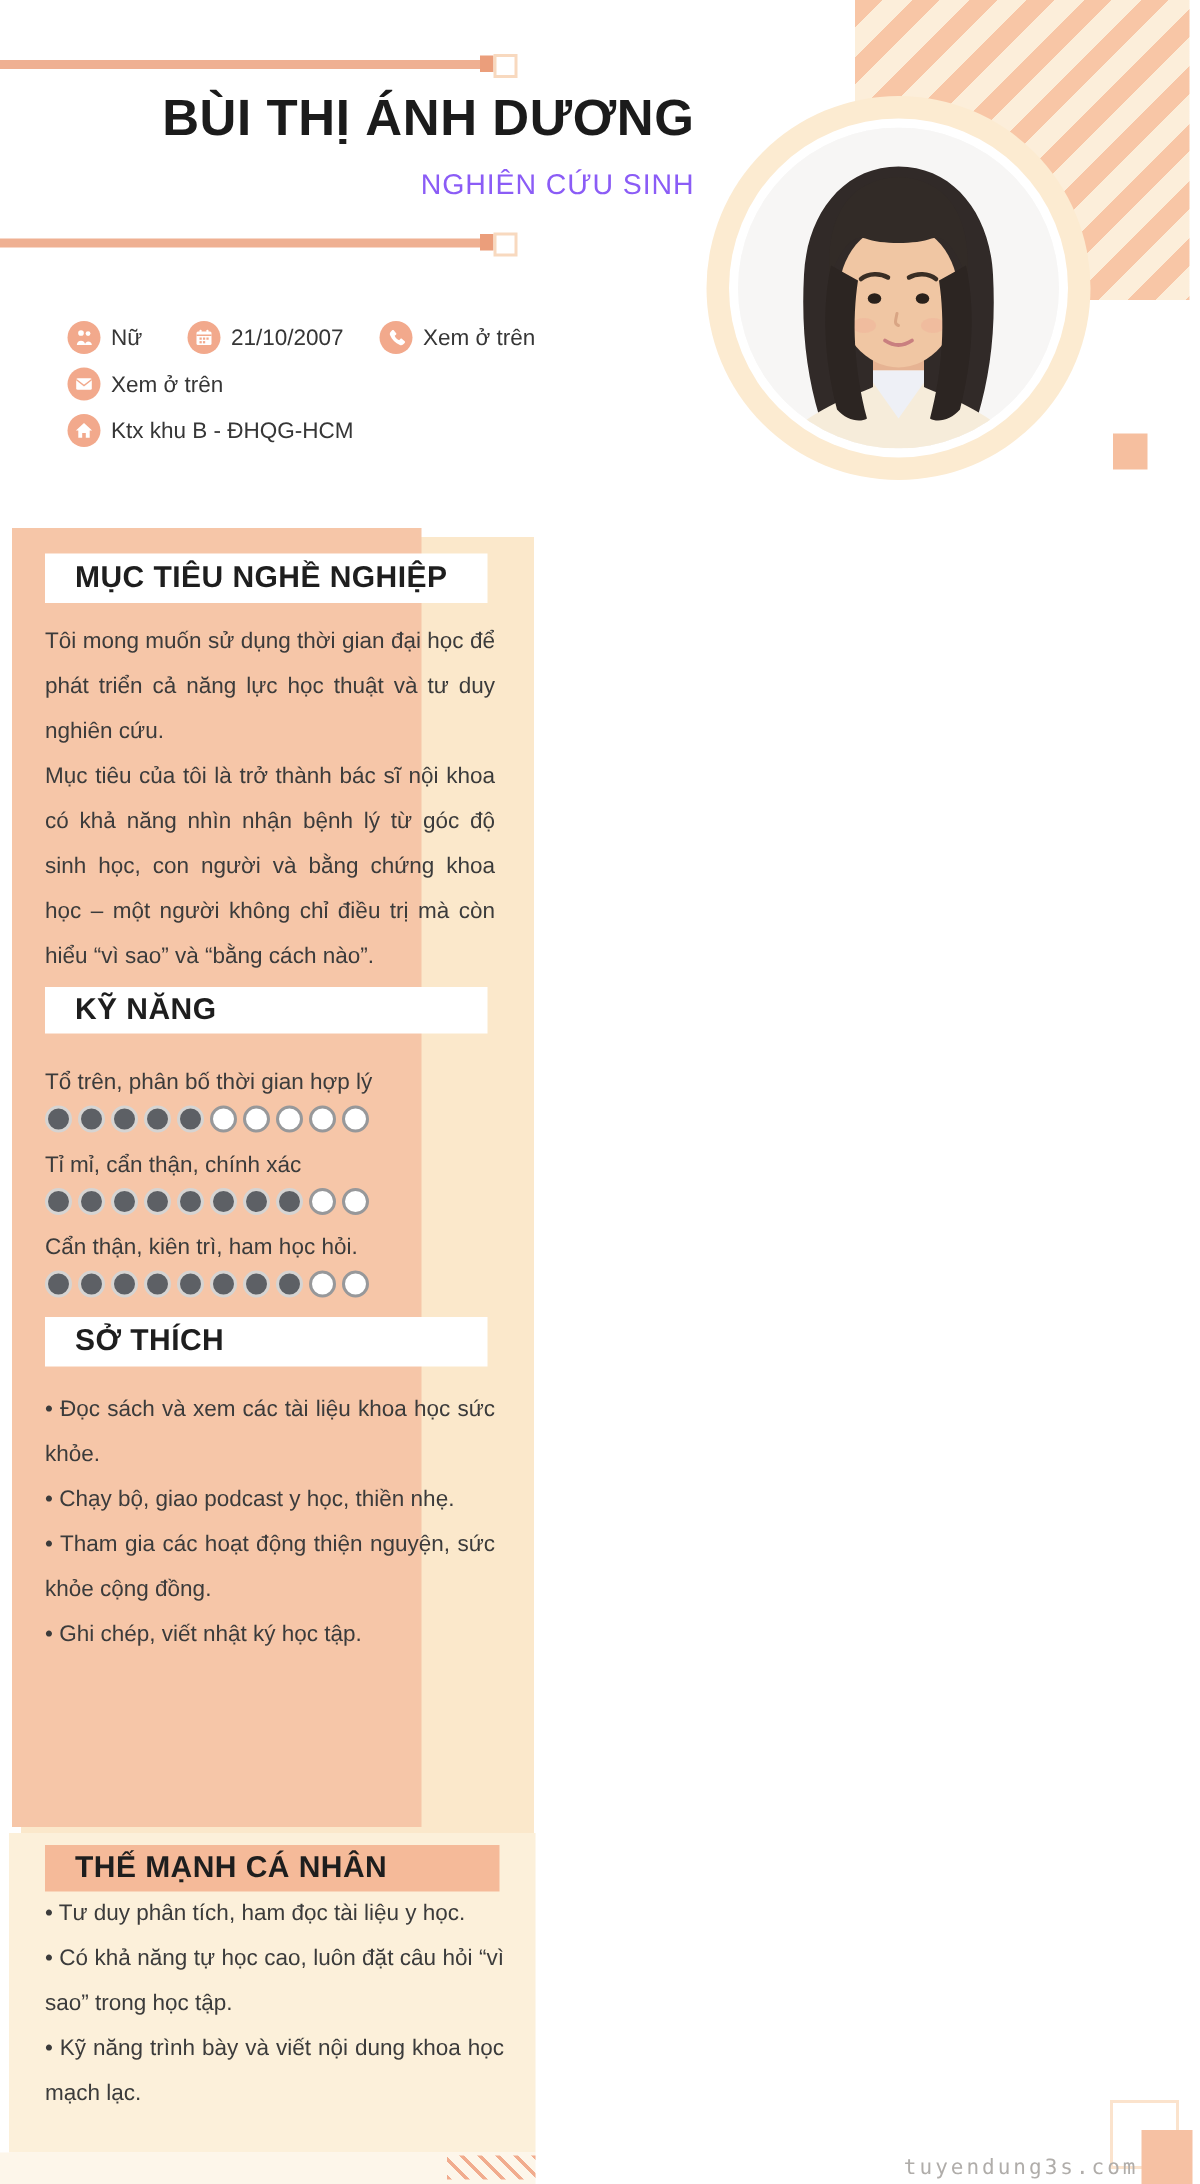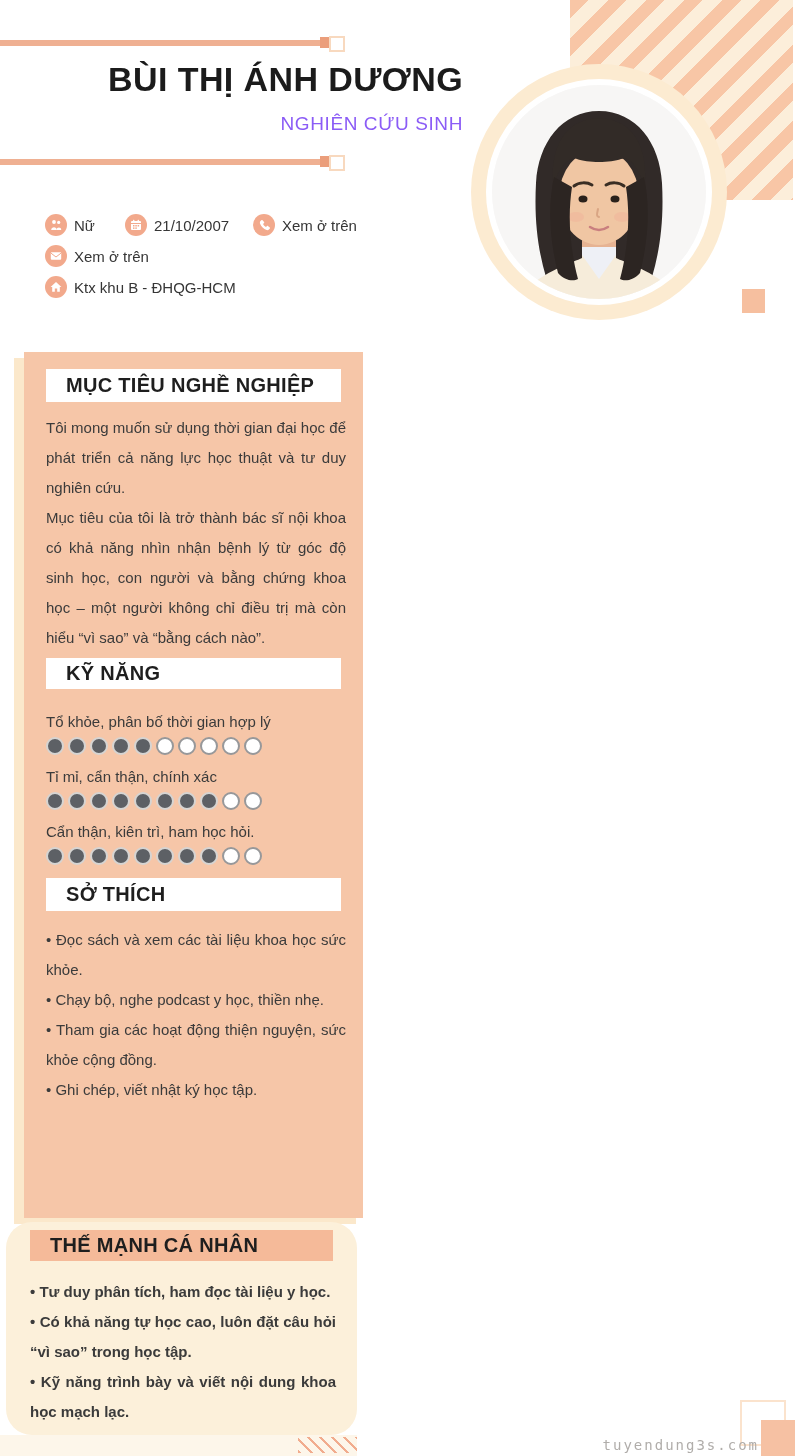--- a/index.html
+++ b/index.html
@@ -35,24 +35,24 @@
   .contact-item { position:absolute; display:flex; align-items:center; gap:7px; }
   .ci-gender { left:45px; top:214px; } .ci-dob { left:125px; top:214px; } .ci-phone { left:253px; top:214px; }
   .ci-mail { left:45px; top:245px; } .ci-home { left:45px; top:276px; }
   .icon-circle { width:22px; height:22px; border-radius:50%; background:#f2a98c;
     display:flex; align-items:center; justify-content:center; flex:0 0 auto; }
   .icon-circle svg { display:block; }
   .contact-label { font-size:15px; color:#363636; white-space:nowrap; }
 
   
   .cream-shadow { position:absolute; left:14px; top:358px; width:342px; height:866px; background:#fbe8cb; }
-  .panel-peach { position:absolute; left:8px; top:352px; width:339px; height:866px;
-    background:#f6c6a8; padding:17px 17px 0 22px;margin-left:16px; }
+  .panel-peach { position:absolute; left:8px; top:352px; width:273px; height:866px;
+    background:#f6c6a8; padding:17px 17px 0 22px; }
   .panel-cream { position:absolute; left:6px; top:1222px; width:351px; height:213px;
-    background:#fcf0da; padding:8px 21px 0 24px;border-radius:26px; }
+    background:#fcf0da; padding:8px 21px 0 24px; }
   .bottom-strip { position:absolute; left:0; top:1435px; width:357px; height:21px; background:#fdf6ea; }
   .stripe-patch { position:absolute; left:298px; top:1437px; width:59px; height:16px;
     background:repeating-linear-gradient(45deg,rgba(240,164,132,.9) 0 2.5px,rgba(0,0,0,0) 2.5px 8.5px); }
 
   .heading-box { width:295px; height:33px; background:#ffffff; display:flex; align-items:center;
     padding-left:20px; font-size:20px; font-weight:700; color:#1e1e1e; letter-spacing:.3px; }
   .heading-box.peach { background:#f5ba99; width:303px; height:31px; }
 
   .body-text { width:300px; font-size:15px; line-height:30px; text-align:justify; color:#3b3b3b; }
   .para { margin:0; }
@@ -62,21 +62,21 @@
   .skill-item { margin-top:0; }
   .skills-list { margin-top:24px; }
   .skill-label { font-size:15px; line-height:18px; color:#3b3b3b; }
   .skill-dots { display:flex; gap:4px; margin-top:6px; margin-bottom:13px; height:18px; }
   .dot { width:18px; height:18px; border-radius:50%; background:#ffffff; border:2px solid #97989a; }
   .dot.filled { background:#5d6065; border:2px solid #d6d4d2; }
 
   .hobbies-box { margin-top:2px; }
   .hobbies-block { margin-top:14px; }
 
-  .strengths-block { margin-top:16px; width:306px;font-weight:bold; }
+  .strengths-block { width:306px; }
 
   .watermark { position:absolute; top:1437px; right:41px; font-family:"DejaVu Sans Mono", monospace;
     font-size:14px; letter-spacing:2px; color:#b0adaa; z-index:6; }
   .sq-outline-bottom { position:absolute; left:740px; top:1400px; width:46px; height:46px;
     border:2px solid #fbe3cd; background:transparent; z-index:5; }
   .sq-fill-bottom { position:absolute; left:761px; top:1420px; width:34px; height:36px;
     background:#f6c1a3; z-index:7; }
 </style>
 </head>
 <body>
@@ -187,21 +187,21 @@
 
   <div class="heading-box">MỤC TIÊU NGHỀ NGHIỆP</div>
   <div class="body-text objective-block">
     <p class="para">Tôi mong muốn sử dụng thời gian đại học để phát triển cả năng lực học thuật và tư duy nghiên cứu.</p>
     <p class="para">Mục tiêu của tôi là trở thành bác sĩ nội khoa có khả năng nhìn nhận bệnh lý từ góc độ sinh học, con người và bằng chứng khoa học – một người không chỉ điều trị mà còn hiểu “vì sao” và “bằng cách nào”.</p>
   </div>
 
   <div class="heading-box skills-box">KỸ NĂNG</div>
   <div class="skills-list">
     <div class="skill-item">
-      <div class="skill-label">Tổ khỏe, phân bố thời gian hợp lý</div>
+      <div class="skill-label">Tổ trên, phân bố thời gian hợp lý</div>
       <div class="skill-dots">
           <span class="dot filled"></span>
           <span class="dot filled"></span>
           <span class="dot filled"></span>
           <span class="dot filled"></span>
           <span class="dot filled"></span>
           <span class="dot"></span>
           <span class="dot"></span>
           <span class="dot"></span>
           <span class="dot"></span>
@@ -236,21 +236,21 @@
           <span class="dot filled"></span>
           <span class="dot"></span>
           <span class="dot"></span>
         </div>
     </div>
   </div>
 
   <div class="heading-box hobbies-box">SỞ THÍCH</div>
   <div class="body-text hobbies-block">
     <div>• Đọc sách và xem các tài liệu khoa học sức khỏe.</div>
-    <div>• Chạy bộ, nghe podcast y học, thiền nhẹ.</div>
+    <div>• Chạy bộ, giao podcast y học, thiền nhẹ.</div>
     <div>• Tham gia các hoạt động thiện nguyện, sức khỏe cộng đồng.</div>
     <div>• Ghi chép, viết nhật ký học tập.</div>
   </div>
 </div>
 
 <div class="panel-cream">
   <div class="heading-box peach">THẾ MẠNH CÁ NHÂN</div>
   <div class="body-text strengths-block">
     <div>• Tư duy phân tích, ham đọc tài liệu y học.</div>
     <div>• Có khả năng tự học cao, luôn đặt câu hỏi “vì sao” trong học tập.</div>

